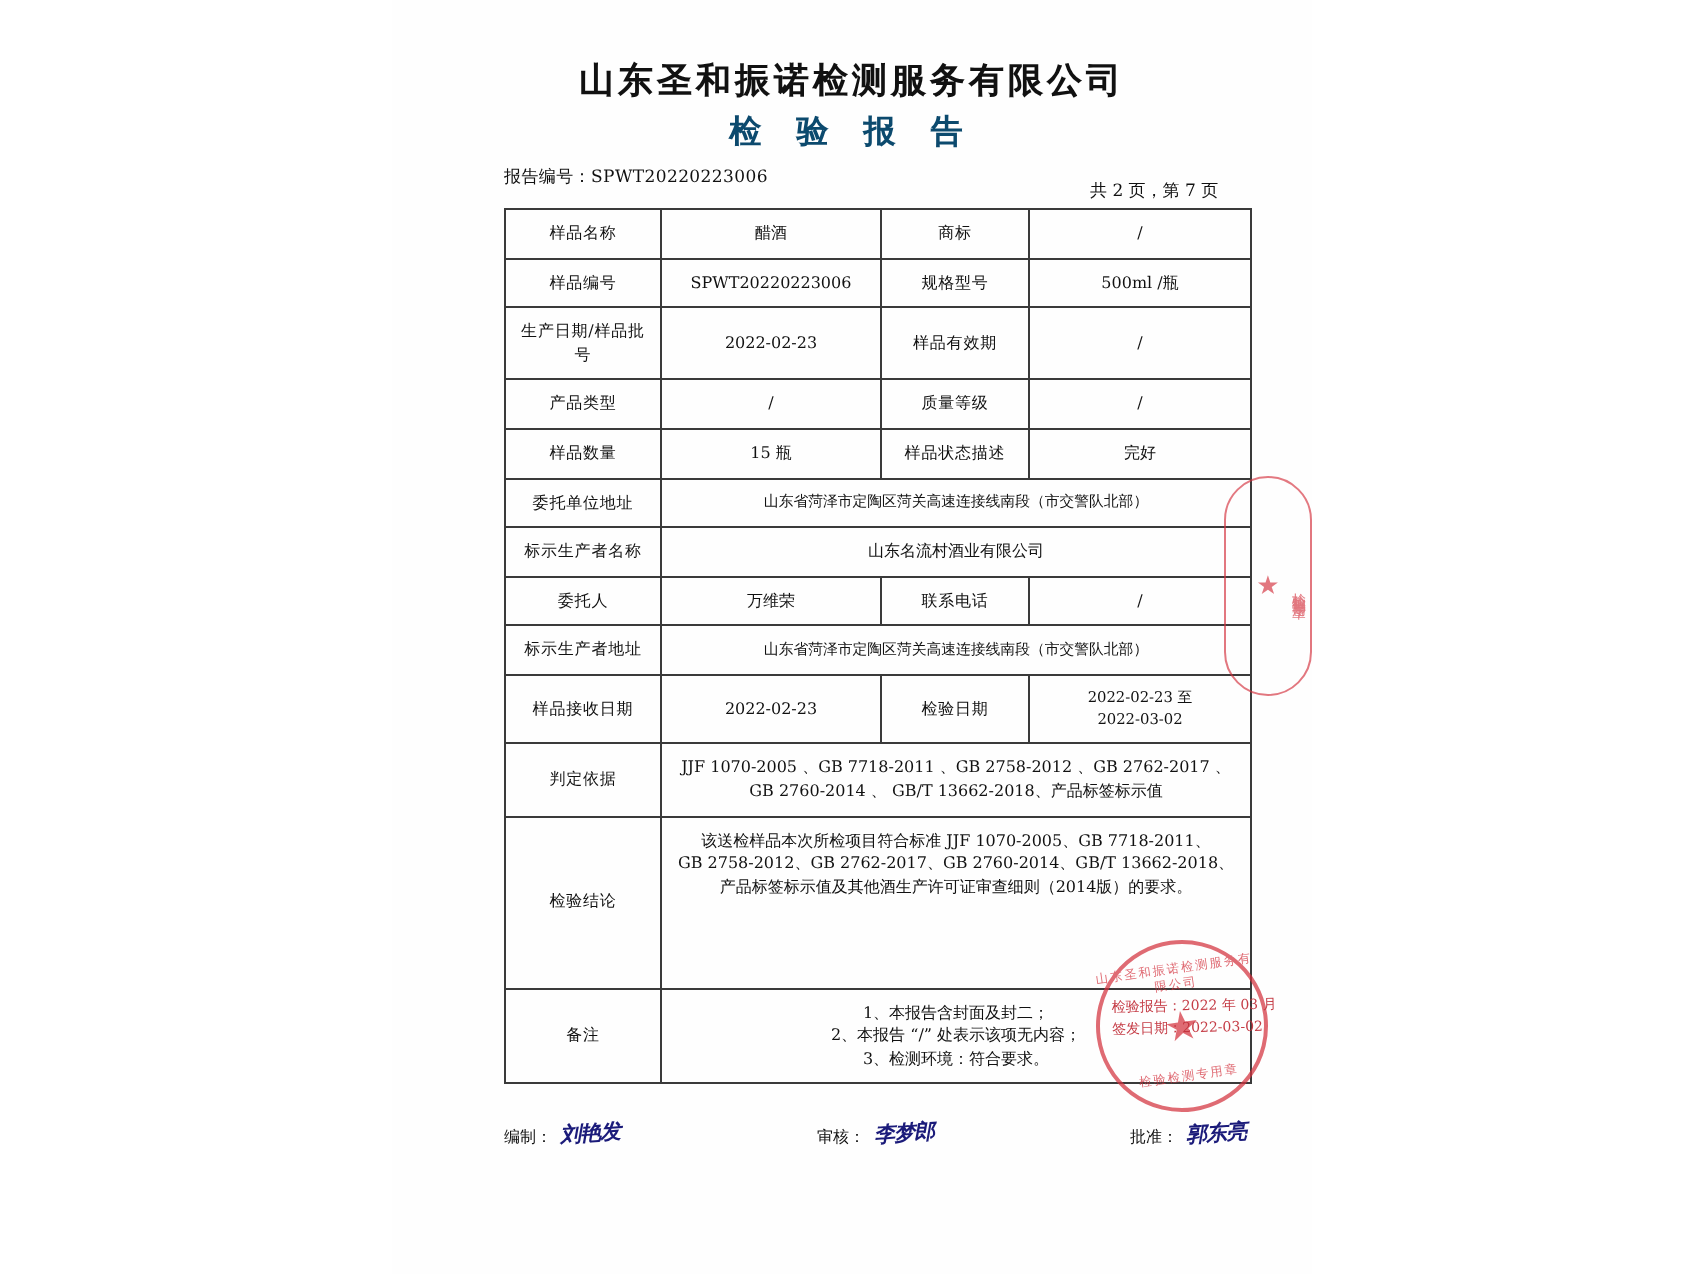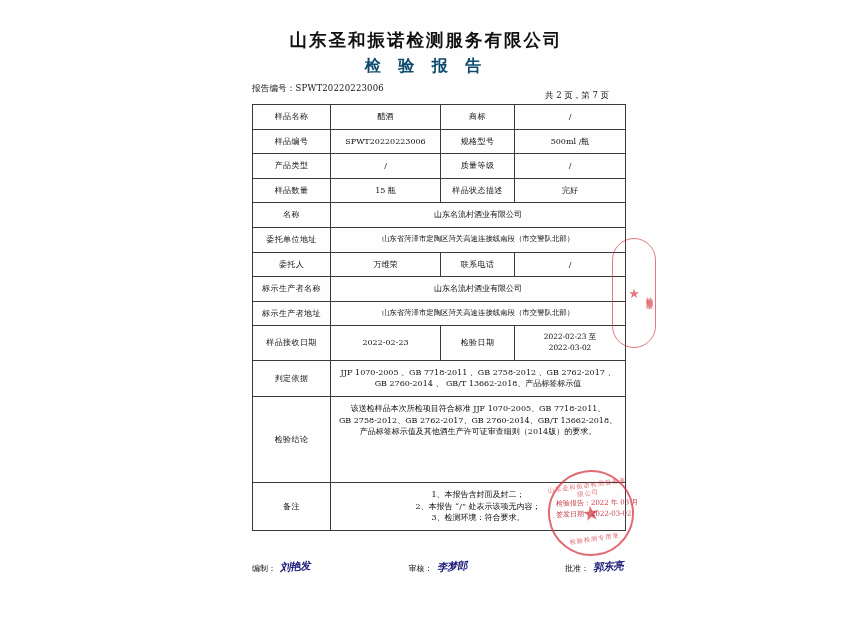--- a/index.html
+++ b/index.html
@@ -259,49 +259,51 @@
         <td class="lbl2">商标</td>
         <td class="val">/</td>
       </tr>
       <tr class="r-h">
         <td class="lbl">样品编号</td>
         <td class="val">SPWT20220223006</td>
         <td class="lbl2">规格型号</td>
         <td class="val">500ml /瓶</td>
       </tr>
       <tr class="r-h">
+        <td class="lbl">生产日期/样品批号</td>
+        <td class="val">2022-02-23</td>
+        <td class="lbl2">样品有效期</td>
+        <td class="val">/</td>
+      </tr>
+      <tr class="r-h">
         <td class="lbl">产品类型</td>
         <td class="val">/</td>
         <td class="lbl2">质量等级</td>
         <td class="val">/</td>
       </tr>
       <tr class="r-h">
         <td class="lbl">样品数量</td>
         <td class="val">15 瓶</td>
         <td class="lbl2">样品状态描述</td>
         <td class="val">完好</td>
       </tr>
 
-      <tr class="r-h">
-        <td class="lbl">名称</td>
-        <td class="val" colspan="3">山东名流村酒业有限公司</td>
-      </tr>
       <tr class="r-h2">
         <td class="lbl">委托单位地址</td>
         <td class="val" colspan="3" style="font-size:7.4px">山东省菏泽市定陶区菏关高速连接线南段（市交警队北部）</td>
       </tr>
       <tr class="r-h">
+        <td class="lbl">标示生产者名称</td>
+        <td class="val" colspan="3">山东名流村酒业有限公司</td>
+      </tr>
+      <tr class="r-h">
         <td class="lbl">委托人</td>
         <td class="val">万维荣</td>
         <td class="lbl2">联系电话</td>
         <td class="val">/</td>
-      </tr>
-      <tr class="r-h">
-        <td class="lbl">标示生产者名称</td>
-        <td class="val" colspan="3">山东名流村酒业有限公司</td>
       </tr>
       <tr class="r-h2">
         <td class="lbl">标示生产者地址</td>
         <td class="val" colspan="3" style="font-size:7.4px">山东省菏泽市定陶区菏关高速连接线南段（市交警队北部）</td>
       </tr>
 
       <tr style="height:26px">
         <td class="lbl">样品接收日期</td>
         <td class="val">2022-02-23</td>
         <td class="lbl2">检验日期</td>

